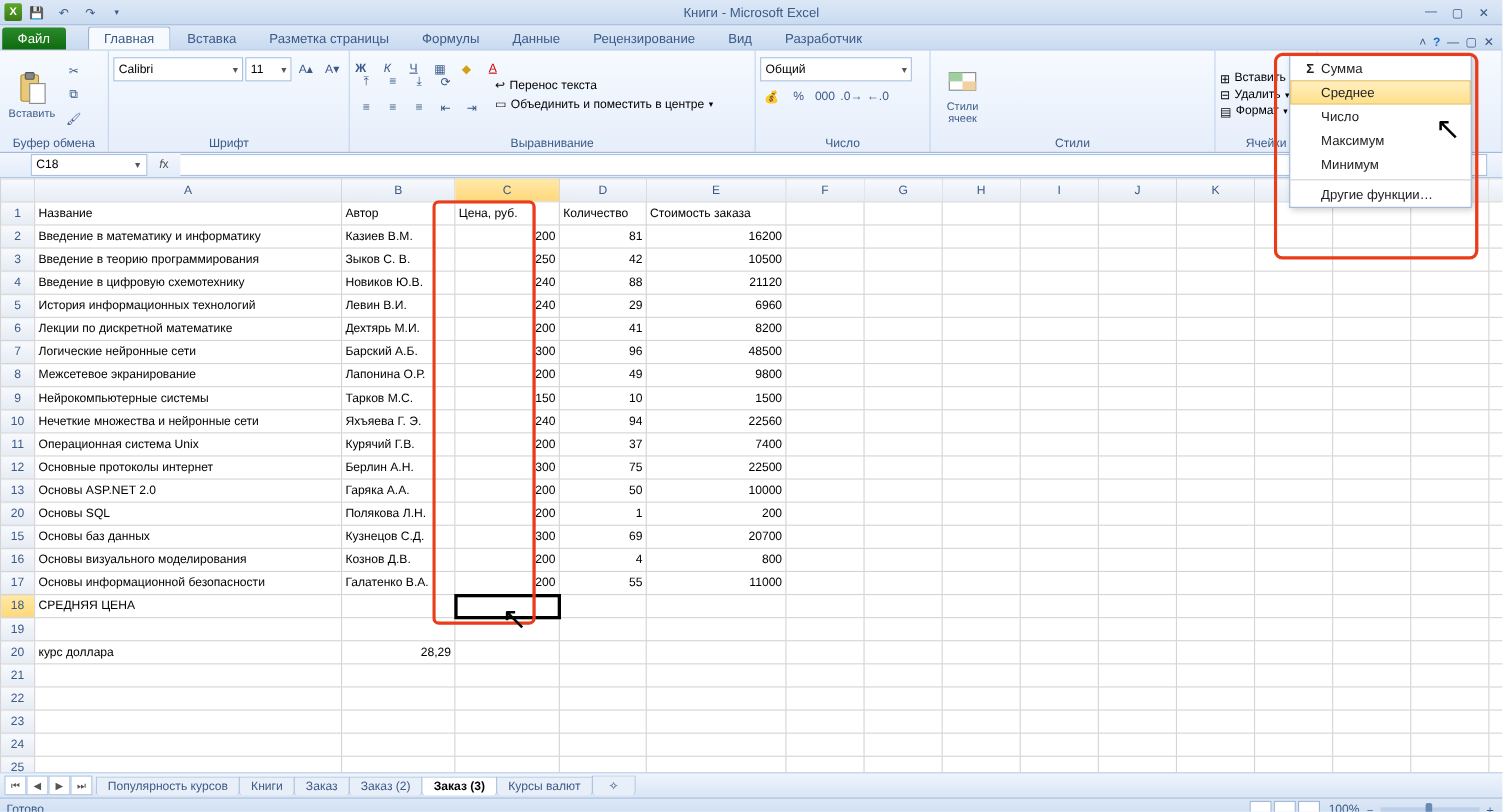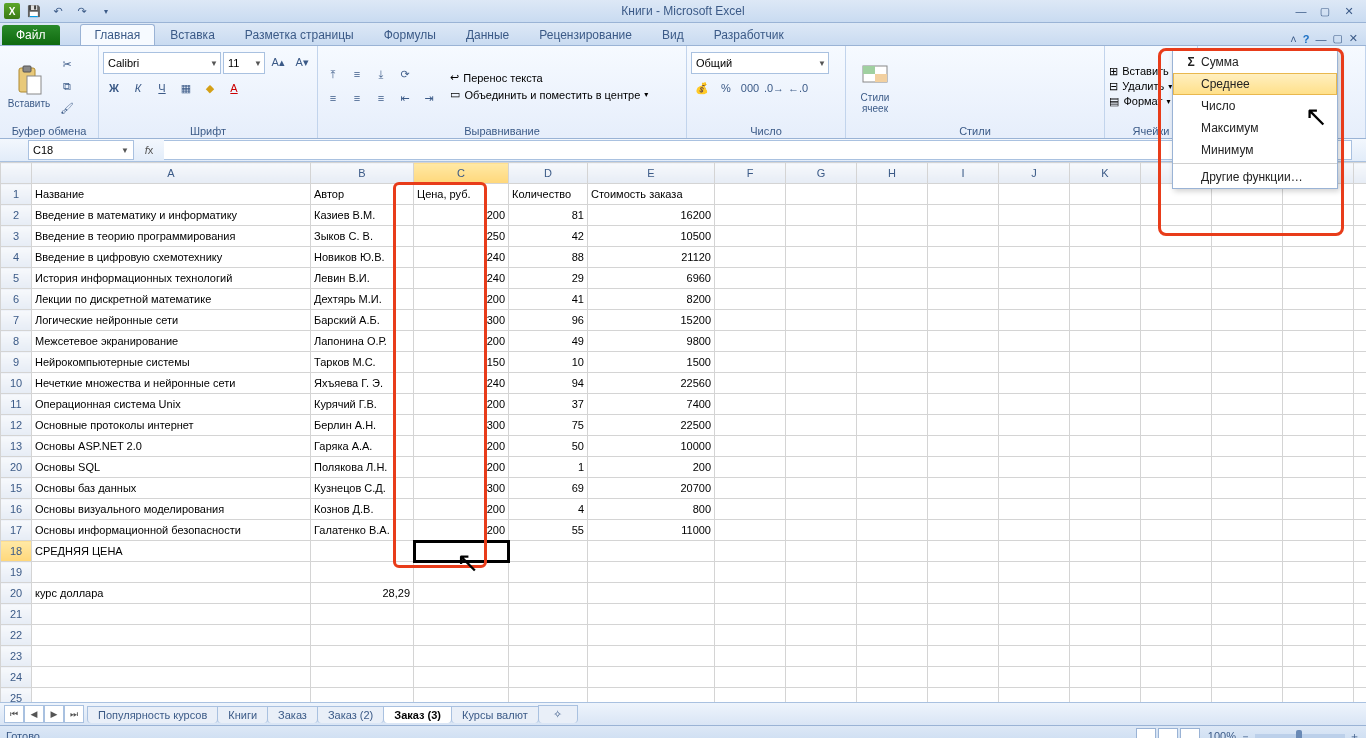--- a/index.html
+++ b/index.html
@@ -118,21 +118,21 @@
       <div class="smallcol">
         <div class="smallbtn">✂</div>
         <div class="smallbtn">⧉</div>
         <div class="smallbtn">🖌</div>
       </div>
     </div>
     <div class="group-label">Буфер обмена</div>
   </div>
 
   <div class="group" style="width:210px">
-    <div class="group-body" style="flex-direction:column;align-items:flex-start;gap:4px;padding-top:4px">
+    <div class="group-body" style="flex-direction:row;align-items:flex-start;gap:4px;padding-top:4px">
       <div style="display:flex;gap:2px">
         <div class="combo" style="width:110px">
             <span>Calibri</span>
             <span class="arrow">▼</span>
           </div>
         <div class="combo" style="width:34px">
             <span>11</span>
             <span class="arrow">▼</span>
           </div>
         <div class="smallbtn">A▴</div>
@@ -422,21 +422,21 @@
           <td class="col-other"></td>
           <td class="col-other"></td>
           <td class="col-other"></td>
         </tr>
         <tr>
           <th class="rowh">7</th>
           <td class="col-A">Логические нейронные сети</td>
           <td class="col-B">Барский А.Б.</td>
           <td class="col-C num">300</td>
           <td class="col-D num">96</td>
-          <td class="col-E num">15200</td>
+          <td class="col-E num">48500</td>
           <td class="col-other"></td>
           <td class="col-other"></td>
           <td class="col-other"></td>
           <td class="col-other"></td>
           <td class="col-other"></td>
           <td class="col-other"></td>
           <td class="col-other"></td>
           <td class="col-other"></td>
           <td class="col-other"></td>
           <td class="col-other"></td>

